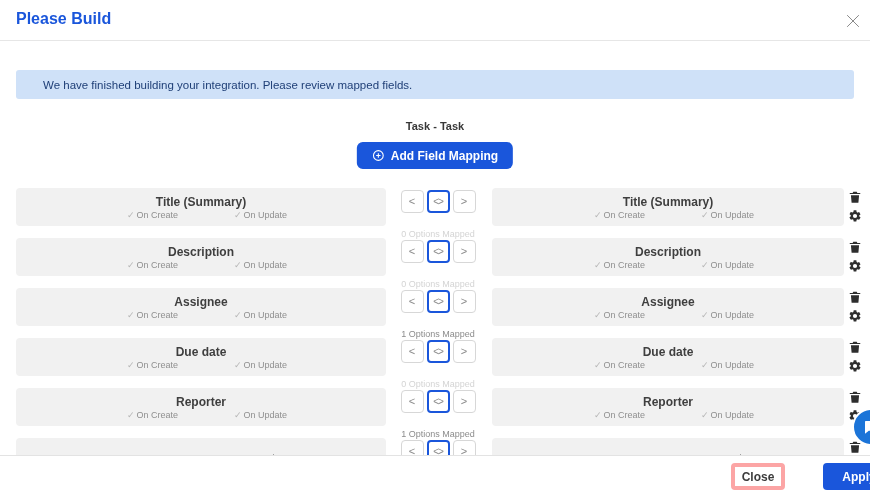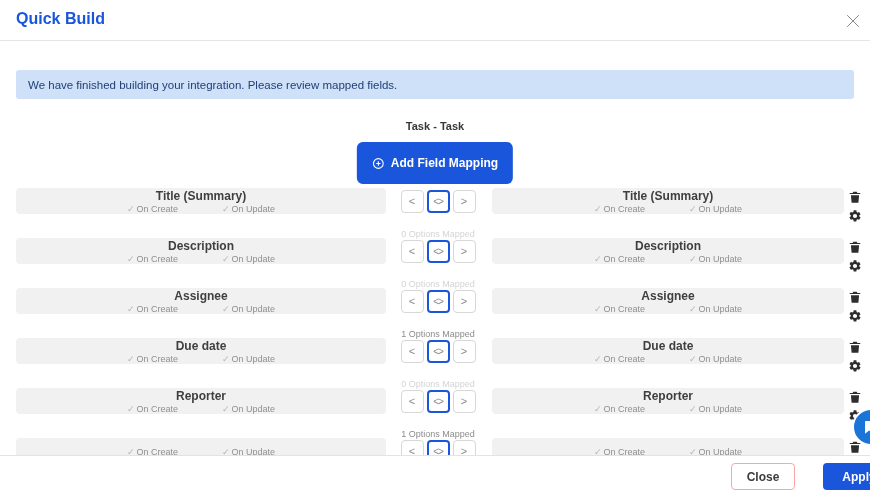--- a/index.html
+++ b/index.html
@@ -9,70 +9,70 @@
     font-family:"Liberation Sans", sans-serif;
     --accent:#1a56db; --banner-bg:#cfe1f8; --banner-text:#1f3f77;
     --card-bg:#f1f1f1; --caption:#8c8c8c; --caption-faded:#d4d4d4;
   }
   .modal-title { position:absolute; left:16px; top:10px; font-size:16px; font-weight:bold; color:var(--accent); }
   .close-x { position:absolute; left:843px; top:11px; width:20px; height:20px; cursor:pointer; }
   .close-x svg { width:20px; height:20px; stroke:#8a8a8a; stroke-width:1.2; }
   .hdr-divider { position:absolute; left:0; top:40px; width:870px; border-top:1px solid #e6e6e6; }
 
   .banner { position:absolute; left:16px; top:70px; width:838px; height:29px;
-    background:var(--banner-bg); border-radius:3px; display:flex; align-items:center; }
+    background:var(--banner-bg); border-radius:3px; display:flex; align-items:center;padding-left:15px; }
   .banner-text { font-size:11.5px; color:var(--banner-text); padding-left:12px; }
 
   .pair-heading { position:absolute; left:0; top:120px; width:870px; text-align:center;
     font-size:11px; font-weight:600; color:#383838; }
-  .add-btn { position:absolute; left:50%; transform:translateX(-50%); top:142px; height:42px;
+  .add-btn { position:absolute; left:50%; transform:translateX(-50%); top:142px; height:27px;
     background:var(--accent); color:#fff; border:none; border-radius:6px; font-family:inherit;
     font-size:12px; font-weight:bold; display:flex; align-items:center; gap:6px; padding:0 15px; cursor:pointer; }
   .add-btn svg { width:13px; height:13px; stroke:#fff; stroke-width:2; fill:none; }
 
   .rows { position:absolute; left:0; top:188px; width:870px; height:267px; overflow:hidden; }
   .map-row { position:relative; height:50px; }
-  .fcard { position:absolute; top:0; height:26px; background:var(--card-bg); border-radius:4px;
+  .fcard { position:absolute; top:0; height:38px; background:var(--card-bg); border-radius:4px;
     display:flex; flex-direction:column; align-items:center; justify-content:center; cursor:default; }
   .fcard.left { left:16px; width:370px; }
   .fcard.right { left:492px; width:352px; }
   .fname { font-size:12px; font-weight:bold; color:#3f3f3f; line-height:14px; }
   .fchecks { display:flex; gap:44px; margin-top:1px; }
-  .chk { font-size:9px; color:#8f8f8f; }
+  .chk { font-size:9px; color:#8f8f8f;margin-left:12px; }
   .tick { color:#b5b5b5; font-size:9px; margin-right:2px; }
 
   .mid { position:absolute; left:392px; width:92px; top:2px; text-align:center; }
   .dirbtns { display:flex; justify-content:center; gap:3px; }
   .dirbtn { width:23px; height:23px; border:1px solid #d7d7d7; border-radius:4px; background:#fff;
     color:#8a8a8a; font-size:11px; font-family:inherit; line-height:1;
     display:flex; align-items:center; justify-content:center; padding:0; cursor:pointer; }
   .dirbtn.selected { border:2px solid var(--accent); font-size:10px; letter-spacing:-1px; }
   .caption { font-size:9px; color:var(--caption); margin-top:16px; white-space:nowrap; }
   .caption.faded { color:var(--caption-faded); }
 
   .row-icons { position:absolute; left:847px; top:1px; display:flex; flex-direction:column; gap:4px; align-items:center; }
   .icon-btn { width:15px; height:15px; cursor:pointer; display:flex; align-items:center; justify-content:center; }
   .icon-btn svg { width:14px; height:14px; fill:#2d2d2d; }
 
   .ftr-divider { position:absolute; left:0; top:455px; width:870px; border-top:1px solid #e3e3e3; }
-  .btn-close { position:absolute; left:731px; top:463px; width:64px; height:27px; background:#fff;
-    border:1px solid #fca5a5; border-radius:4px; font-family:inherit; font-size:12px; font-weight:600;
+  .btn-close { position:absolute; left:731px; top:463px; width:54px; height:27px; background:#fff;
+    border:4px solid #fca5a5; border-radius:4px; font-family:inherit; font-size:12px; font-weight:600;
     color:#3c3c3c; cursor:pointer; }
   .btn-apply { position:absolute; left:823px; top:463px; width:72px; height:27px; background:var(--accent);
     border:none; border-radius:4px; font-family:inherit; font-size:12px; font-weight:600; color:#fff; cursor:pointer; }
 
   .chat-widget { position:absolute; left:852px; top:408px; width:38px; height:38px; border-radius:50%;
     background:#1b74d8; border:2px solid #fff; display:flex; align-items:center; justify-content:center;
     z-index:5; cursor:pointer; }
   .chat-widget svg { width:18px; height:18px; fill:#fff; }
 </style>
 </head>
 <body style="--accent: #1a56db; --banner-bg: #cfe1f8; --banner-text: #1f3f77; --card-bg: #f1f1f1; --caption: #8c8c8c; --caption-faded: #d4d4d4;">
 
-<div class="modal-title">Quick Build</div>
+<div class="modal-title">Please Build</div>
 <div class="close-x">
   <svg viewBox="0 0 24 24" fill="none">
       <path d="M5 5l14 14M19 5L5 19"></path>
     </svg>
 </div>
 <div class="hdr-divider"></div>
 
 <div class="banner">
   <span class="banner-text">We have finished building your integration. Please review mapped fields.</span>
 </div>

